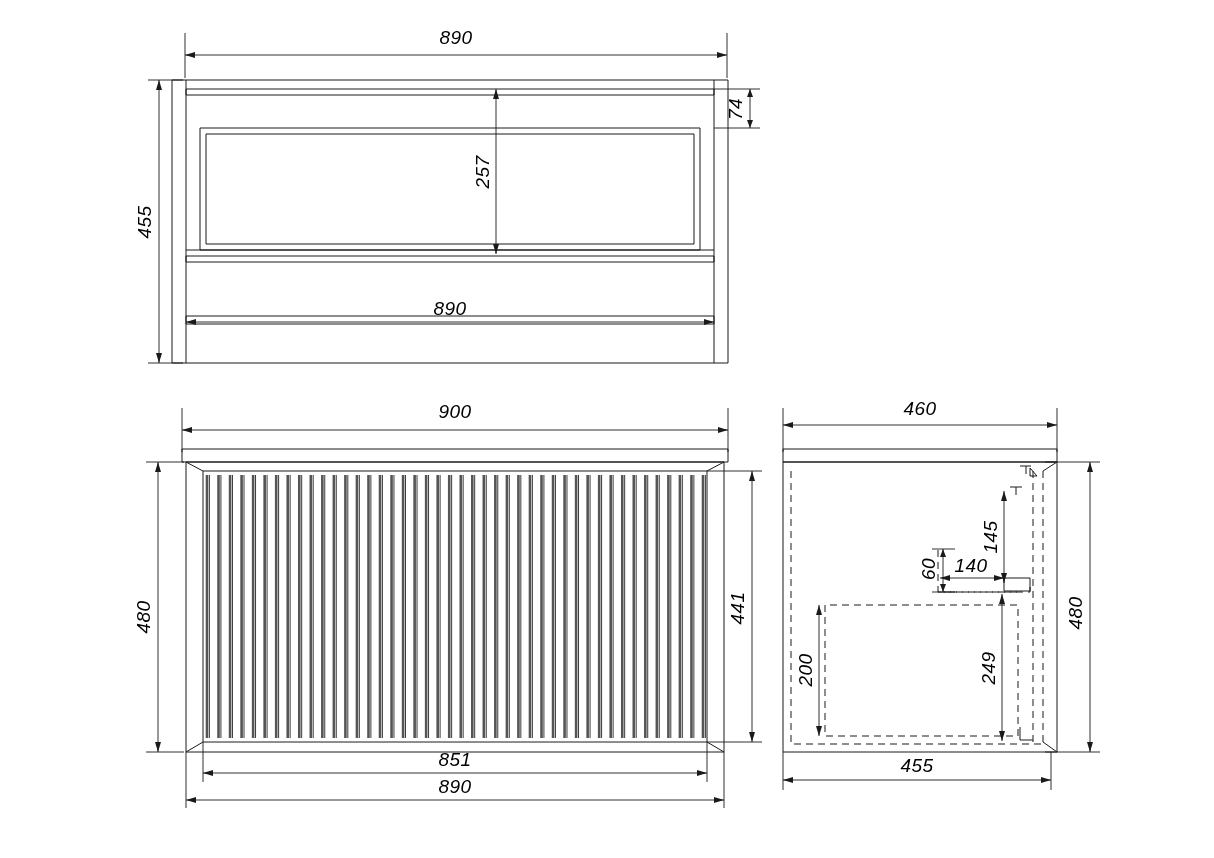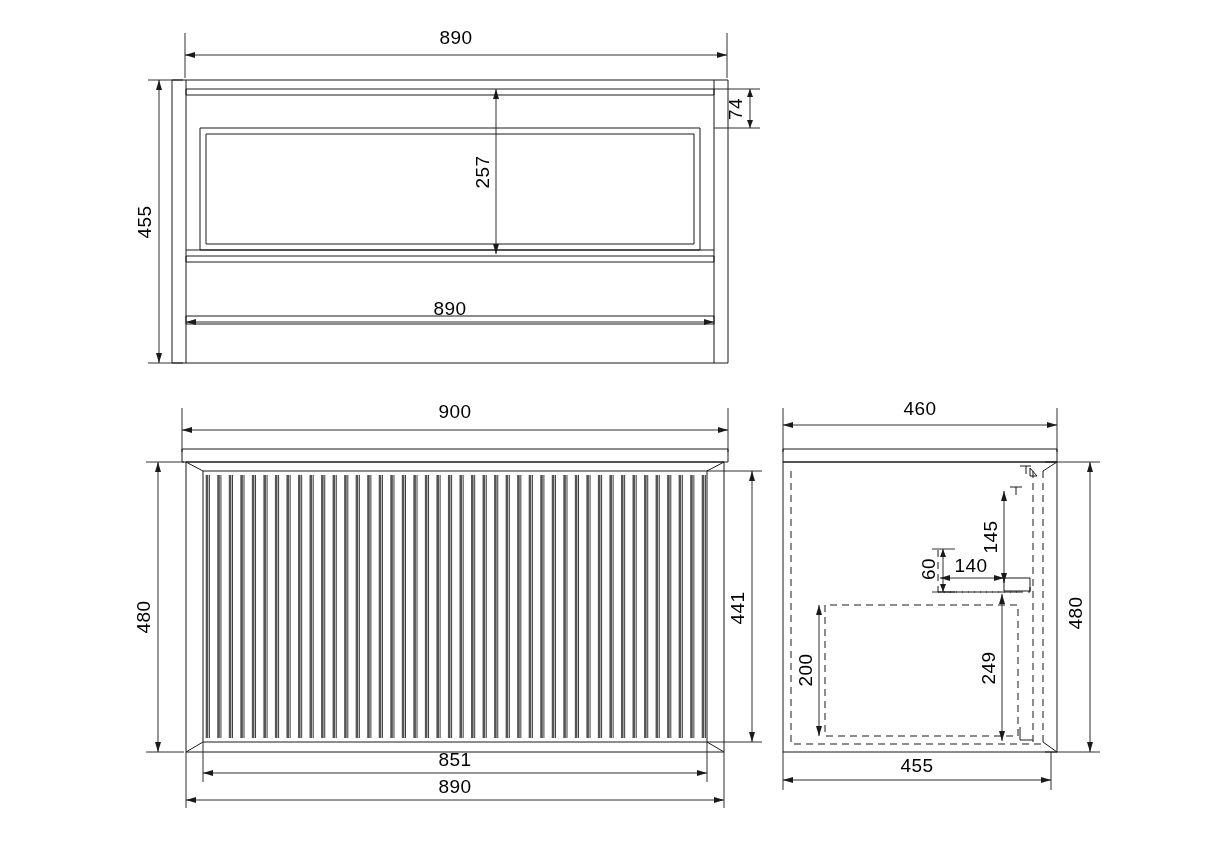--- a/index.html
+++ b/index.html
@@ -12,20 +12,21 @@
     width: 1214px;
     height: 858px;
     font-family: "Liberation Sans", sans-serif;
     overflow: hidden;
   }
   #drawing-root {
     position: relative;
     width: 1214px;
     height: 858px;
     background: #ffffff;
+    font-style: italic;
   }
   svg#cad {
     position: absolute;
     left: 0;
     top: 0;
     width: 1214px;
     height: 858px;
     display: block;
   }
   .ln {

